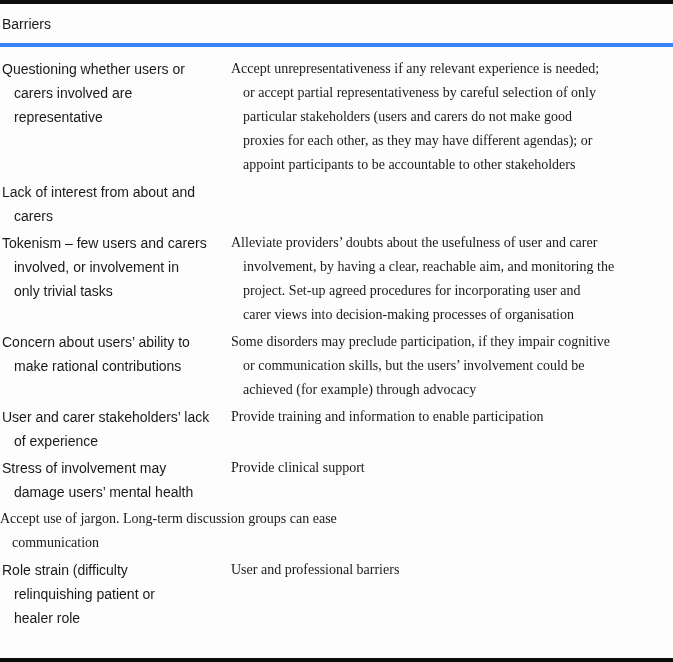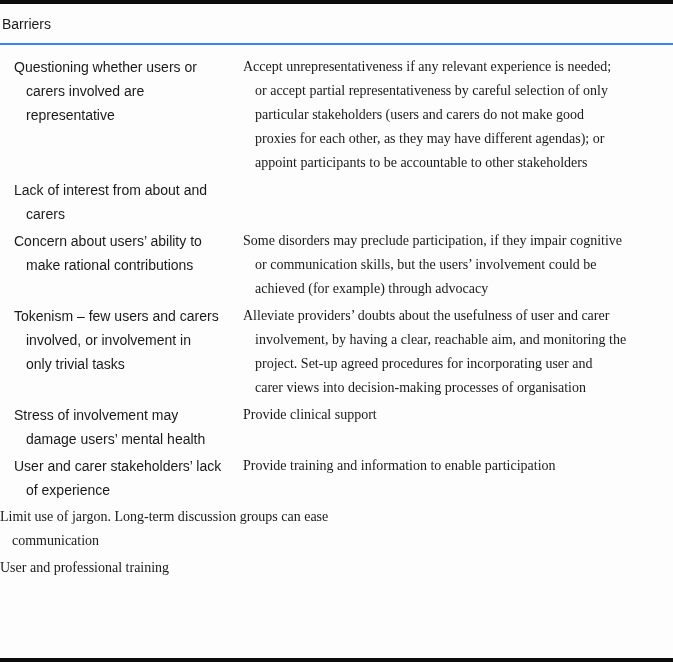--- a/index.html
+++ b/index.html
@@ -16,21 +16,21 @@
     border-top: 4px solid #0c0c0c;
     border-bottom: 4px solid #0c0c0c;
     color: #1a1a1a;
     font-family: "Liberation Sans", "DejaVu Sans", sans-serif;
     font-size: 14px;
     overflow: hidden;
   }
   .thead {
     display: flex;
     padding: 9px 0 8px 0;
-    border-bottom: 2px solid #3b82f6;
+    border-bottom: 4px solid #3b82f6;
   }
   .thead .th {
     line-height: 22px;
     white-space: nowrap;
   }
   .c1 {
     flex: 0 0 231px;
     box-sizing: border-box;
   }
   .c2 {
@@ -46,21 +46,20 @@
     display: flex;
     margin-bottom: 3px;
   }
   .cell {
     line-height: 24px;
     white-space: pre-line;
   }
   .c1.cell {
     padding-left: 14px;
     text-indent: -12px;
-    margin-left: 12px;
   }
   .c2.cell {
     padding-left: 12px;
     text-indent: -12px;
     font-family: Liberation Serif, serif;
   }
 </style>
 </head>
 <body>
 
@@ -82,53 +81,56 @@
 proxies for each other, as they may have different agendas); or
 appoint participants to be accountable to other stakeholders</div>
     </div>
 
     <div class="trow">
       <div class="c1 cell">Lack of interest from about and
 carers</div>
     </div>
 
     <div class="trow">
-      <div class="c1 cell">Concern about users’ ability to
-make rational contributions</div>
-      <div class="c2 cell">Some disorders may preclude participation, if they impair cognitive
-or communication skills, but the users’ involvement could be
-achieved (for example) through advocacy</div>
-    </div>
-
-    <div class="trow">
       <div class="c1 cell">Tokenism – few users and carers
 involved, or involvement in
 only trivial tasks</div>
       <div class="c2 cell">Alleviate providers’ doubts about the usefulness of user and carer
 involvement, by having a clear, reachable aim, and monitoring the
 project. Set-up agreed procedures for incorporating user and
 carer views into decision-making processes of organisation</div>
     </div>
 
     <div class="trow">
-      <div class="c1 cell">Stress of involvement may
-damage users’ mental health</div>
-      <div class="c2 cell">Provide clinical support</div>
+      <div class="c1 cell">Concern about users’ ability to
+make rational contributions</div>
+      <div class="c2 cell">Some disorders may preclude participation, if they impair cognitive
+or communication skills, but the users’ involvement could be
+achieved (for example) through advocacy</div>
     </div>
 
     <div class="trow">
       <div class="c1 cell">User and carer stakeholders’ lack
 of experience</div>
       <div class="c2 cell">Provide training and information to enable participation</div>
     </div>
 
     <div class="trow">
-      <div class="c2 cell">Limit use of jargon. Long-term discussion groups can ease
+      <div class="c1 cell">Stress of involvement may
+damage users’ mental health</div>
+      <div class="c2 cell">Provide clinical support</div>
+    </div>
+
+    <div class="trow">
+      <div class="c2 cell">Accept use of jargon. Long-term discussion groups can ease
 communication</div>
     </div>
 
     <div class="trow">
-      <div class="c2 cell">User and professional training</div>
+      <div class="c1 cell">Role strain (difficulty
+relinquishing patient or
+healer role</div>
+      <div class="c2 cell">User and professional barriers</div>
     </div>
 
   </div>
 
 </div>
 
 </body></html>

